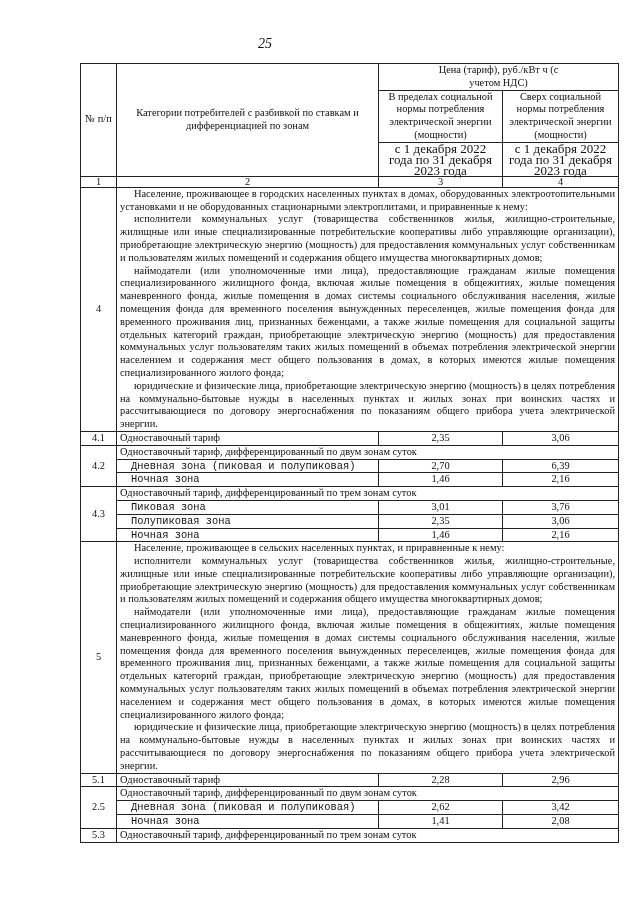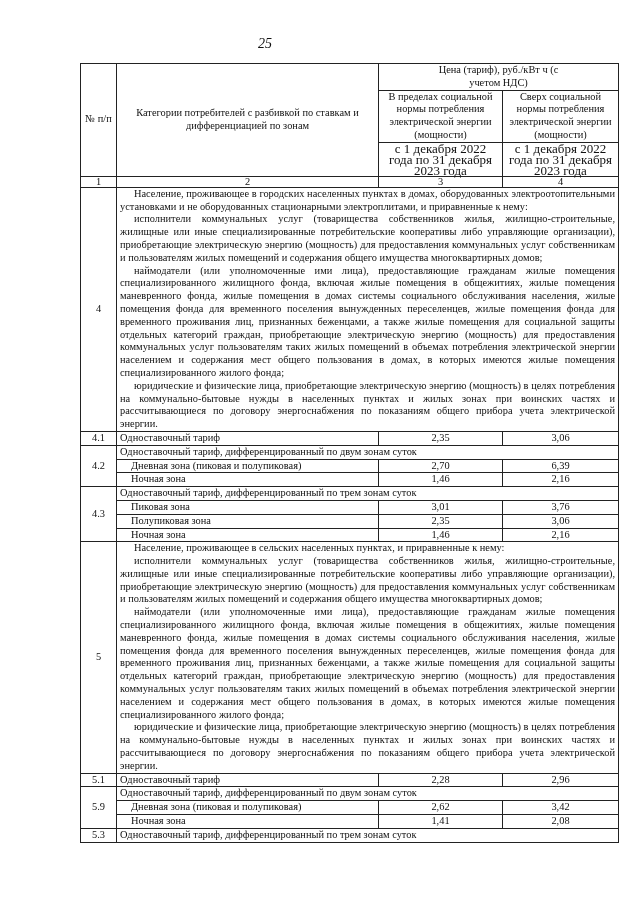--- a/index.html
+++ b/index.html
@@ -22,21 +22,21 @@
   }
   col.c1 { width: 36px; }
   col.c2 { width: 262px; }
   col.c3 { width: 124px; }
   col.c4 { width: 116px; }
   .center { text-align: center; }
   .hdr-small { font-size: 13px; line-height: 11px; }
   .numcell { text-align: center; }
   .desc { text-align: justify; padding: 0 4px 0 3px; font-family: Liberation Serif, serif; }
   .desc p { margin: 0; text-indent: 14px; text-align: justify; }
-  .sub { padding-left: 14px !important; }
+  .sub { padding-left: 14px !important; font-family: Liberation Mono, monospace; }
   td.val { text-align: center; font-family: Liberation Serif, serif; }
   .last-row td { border-bottom: 1px solid #222; }
 </style>
 </head>
 <body>
 
 <div class="page-number">25</div>
 
 <table class="tariffs">
   <colgroup>
@@ -125,21 +125,21 @@
       <p>юридические и физические лица, приобретающие электрическую энергию (мощность) в целях потребления на коммунально-бытовые нужды в населенных пунктах и жилых зонах при воинских частях и рассчитывающиеся по договору энергоснабжения по показаниям общего прибора учета электрической энергии.</p>
     </td>
   </tr>
   <tr>
     <td class="numcell">5.1</td>
     <td>Одноставочный тариф</td>
     <td class="val">2,28</td>
     <td class="val">2,96</td>
   </tr>
   <tr>
-    <td rowspan="3" class="numcell">5.9</td>
+    <td rowspan="3" class="numcell">2.5</td>
     <td colspan="3">Одноставочный тариф, дифференцированный по двум зонам суток</td>
   </tr>
   <tr>
     <td class="sub">Дневная зона (пиковая и полупиковая)</td>
     <td class="val">2,62</td>
     <td class="val">3,42</td>
   </tr>
   <tr>
     <td class="sub">Ночная зона</td>
     <td class="val">1,41</td>

